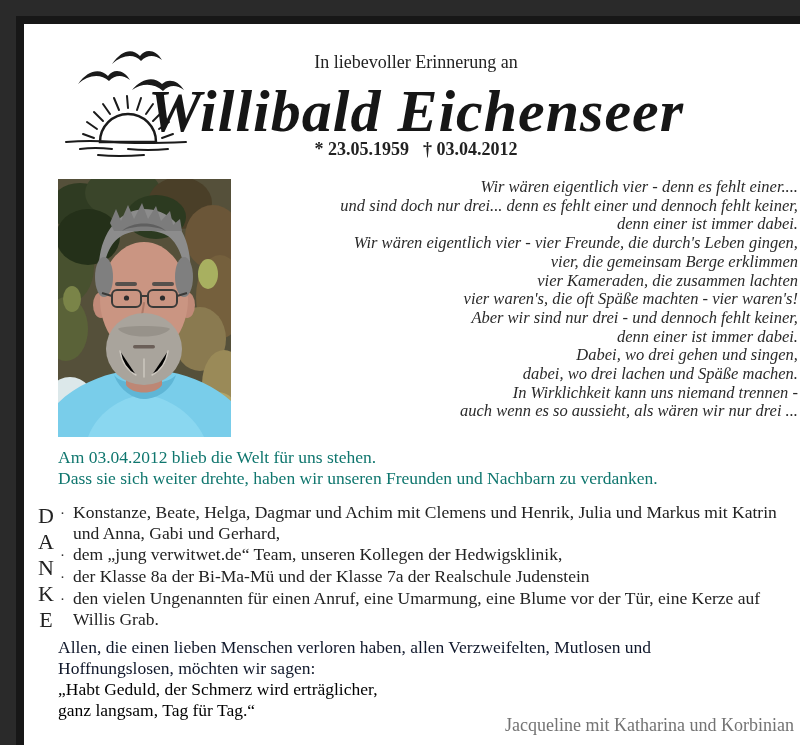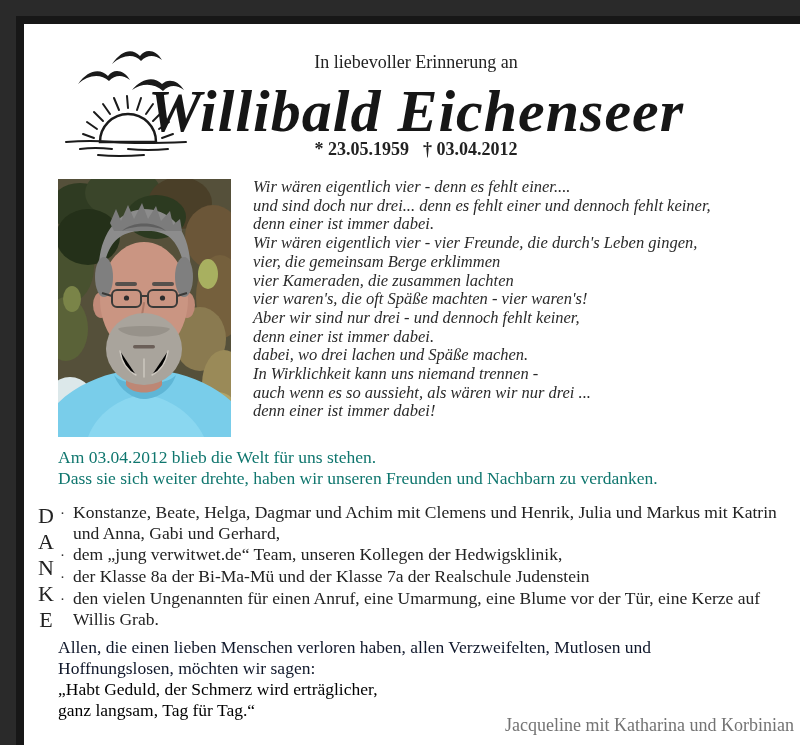--- a/index.html
+++ b/index.html
@@ -38,21 +38,21 @@
   }
   .dates-line .gap{display:inline-block;width:14px;}
   
   .photo{
     position:absolute;left:34px;top:155px;width:173px;height:258px;
     overflow:hidden;
   }
   
   .poem{
     position:absolute;left:229px;top:154px;width:545px;
-    font-style:italic;font-size:16.5px;line-height:18.7px;color:#2a2a2a;
+    font-style:italic;font-size:16.5px;line-height:18.7px;color:#2a2a2a;text-align:right;
   }
   
   .opening{
     position:absolute;left:34px;top:423px;width:740px;
     font-size:17.5px;line-height:21px;color:#0f766e;
   }
   
   .thanks{
     position:absolute;left:8px;top:478px;width:770px;height:128px;
     display:flex;
@@ -188,24 +188,24 @@
   <div class="poem">
     <div>Wir wären eigentlich vier - denn es fehlt einer....</div>
     <div>und sind doch nur drei... denn es fehlt einer und dennoch fehlt keiner,</div>
     <div>denn einer ist immer dabei.</div>
     <div>Wir wären eigentlich vier - vier Freunde, die durch's Leben gingen,</div>
     <div>vier, die gemeinsam Berge erklimmen</div>
     <div>vier Kameraden, die zusammen lachten</div>
     <div>vier waren's, die oft Späße machten - vier waren's!</div>
     <div>Aber wir sind nur drei - und dennoch fehlt keiner,</div>
     <div>denn einer ist immer dabei.</div>
+    <div>Dabei, wo drei gehen und singen,</div>
     <div>dabei, wo drei lachen und Späße machen.</div>
     <div>In Wirklichkeit kann uns niemand trennen -</div>
     <div>auch wenn es so aussieht, als wären wir nur drei ...</div>
-    <div>denn einer ist immer dabei!</div>
   </div>
 
   <div class="opening">
     <div>Am 03.04.2012 blieb die Welt für uns stehen.</div>
     <div>Dass sie sich weiter drehte, haben wir unseren Freunden und Nachbarn zu verdanken.</div>
   </div>
 
   <div class="thanks">
     <div class="danke-col">
       <span>D</span>

